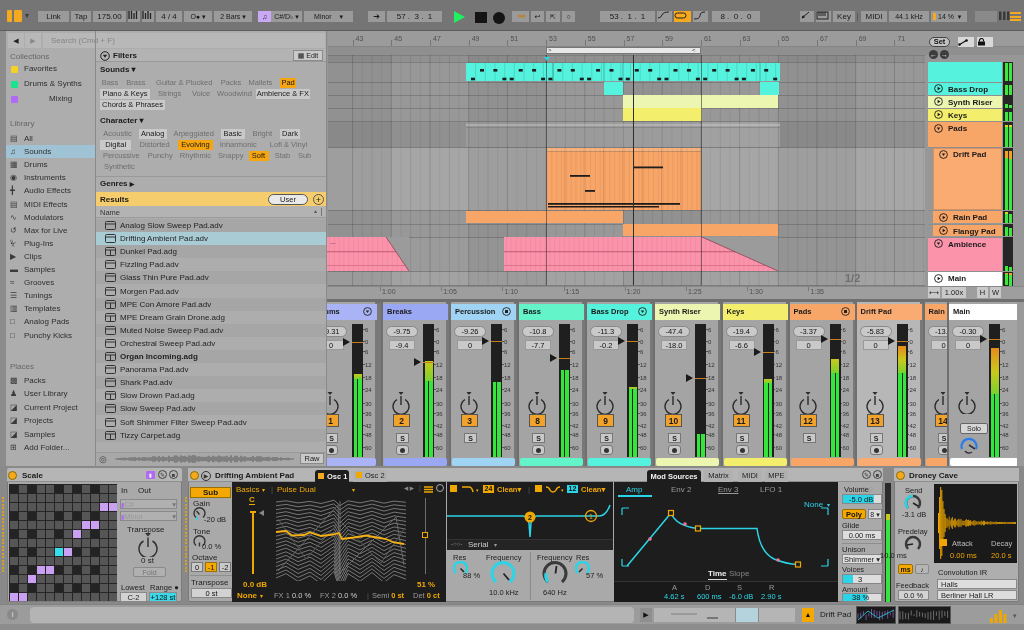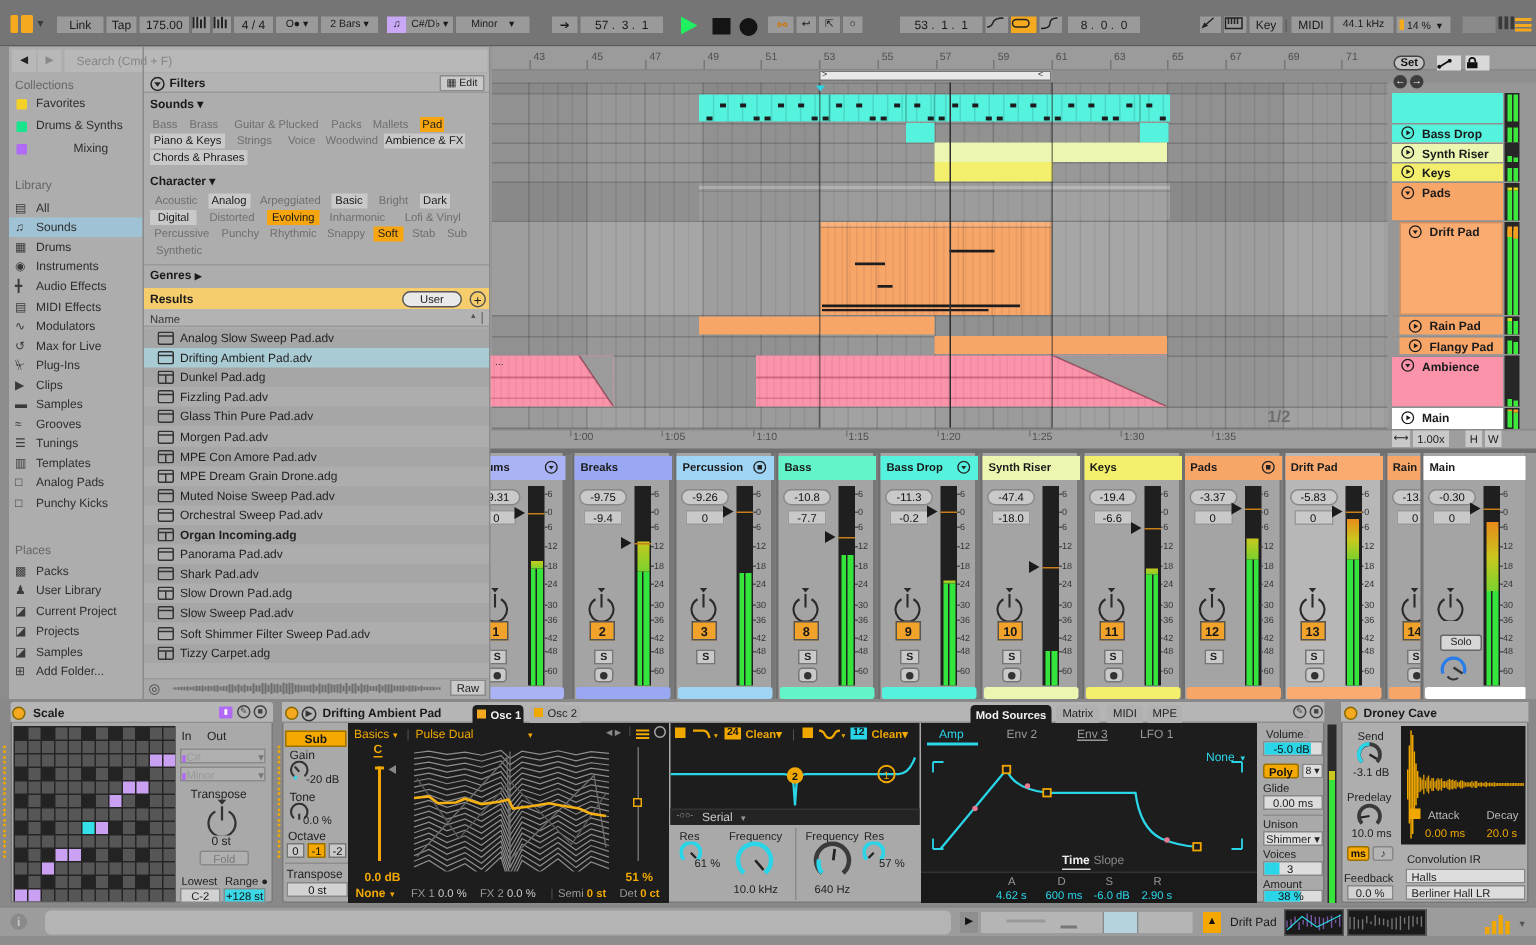--- a/index.html
+++ b/index.html
@@ -1761,21 +1761,21 @@
     <div style="position:absolute;left:451px;top:541px;font-size:6px;color:#999;white-space:nowrap;">-○○-</div>
     <div style="position:absolute;left:468px;top:540px;font-size:8px;color:#ccc;white-space:nowrap;">Serial</div>
     <div style="position:absolute;left:494px;top:541px;font-size:6px;color:#999;white-space:nowrap;">▾</div>
     <div style="position:absolute;left:453px;top:553px;font-size:7.5px;color:#222;white-space:nowrap;">Res</div>
     <div style="position:absolute;left:453px;top:561px;">
       <svg width="15" height="15">
         <path d="M3 12 A6.5 6.5 0 1 1 12 12" stroke="#2bd5e8" stroke-width="2.5" fill="none"></path>
         <path d="M7.5 7.5 L11 11" stroke="#222" stroke-width="1.5"></path>
       </svg>
     </div>
-    <div style="position:absolute;left:463px;top:571px;font-size:7.5px;color:#222;white-space:nowrap;">61 %</div>
+    <div style="position:absolute;left:463px;top:571px;font-size:7.5px;color:#222;white-space:nowrap;">88 %</div>
     <div style="position:absolute;left:486px;top:553px;font-size:7.5px;color:#222;white-space:nowrap;">Frequency</div>
     <div style="position:absolute;left:490px;top:560px;">
       <svg width="27" height="27">
         <path d="M6 22 A11 11 0 1 1 20 22" stroke="#2bd5e8" stroke-width="3" fill="none"></path>
         <path d="M13.5 13.5 L19 20" stroke="#222" stroke-width="1.8"></path>
       </svg>
     </div>
     <div style="position:absolute;left:489px;top:588px;font-size:7.5px;color:#222;white-space:nowrap;">10.0 kHz</div>
     <div style="position:absolute;left:530px;top:552px;width:1px;height:48px;background:#8a8a8a;"></div>
     <div style="position:absolute;left:537px;top:553px;font-size:7.5px;color:#222;white-space:nowrap;">Frequency</div>
@@ -1862,21 +1862,21 @@
       </svg>
     </div>
     <div style="position:absolute;left:902px;top:510px;font-size:7.5px;color:#222;white-space:nowrap;">-3.1 dB</div>
     <div style="position:absolute;left:898px;top:527px;font-size:7.5px;color:#222;white-space:nowrap;">Predelay</div>
     <div style="position:absolute;left:904px;top:535px;">
       <svg width="18" height="18">
         <path d="M4 14 A7 7 0 1 1 14 14" stroke="#3a3a3a" stroke-width="2.5" fill="none"></path>
         <path d="M9 9 L3 10" stroke="#222" stroke-width="1.5"></path>
       </svg>
     </div>
-    <div style="position:absolute;left:901px;top:551px;font-size:7.5px;color:#222;white-space:nowrap;text-align:right;">10.0 ms</div>
+    <div style="position:absolute;left:880px;top:551px;font-size:7.5px;color:#222;white-space:nowrap;text-align:right;">10.0 ms</div>
     <div style="position:absolute;left:898px;top:564px;width:15px;height:10px;background:#f5a800;border:1px solid #9a7000;border-radius:2px;font-size:7px;font-weight:bold;text-align:center;line-height:9px;color:#111;">ms</div>
     <div style="position:absolute;left:915px;top:564px;width:14px;height:10px;background:#b5b5b5;border:1px solid #888;border-radius:2px;font-size:7px;text-align:center;line-height:9px;color:#333;">♪</div>
     <div style="position:absolute;left:896px;top:581px;font-size:7.5px;color:#222;white-space:nowrap;">Feedback</div>
     <div style="position:absolute;left:898px;top:590px;width:31px;height:10px;background:#d2d2d2;border:1px solid #888;font-size:7.5px;text-align:center;line-height:9px;color:#222;">0.0 %</div>
     <div style="position:absolute;left:934px;top:484px;width:83px;height:79px;background:#1a1a1a;"></div>
     <div style="position:absolute;left:934px;top:484px;">
       <svg width="83" height="79">
         <path d="M4.5 29 V49" stroke="#f0a800" stroke-width="1"></path>
         <path d="M5.6 13 V65" stroke="#f0a800" stroke-width="1"></path>
         <path d="M6.7 3 V75" stroke="#f0a800" stroke-width="1"></path>

